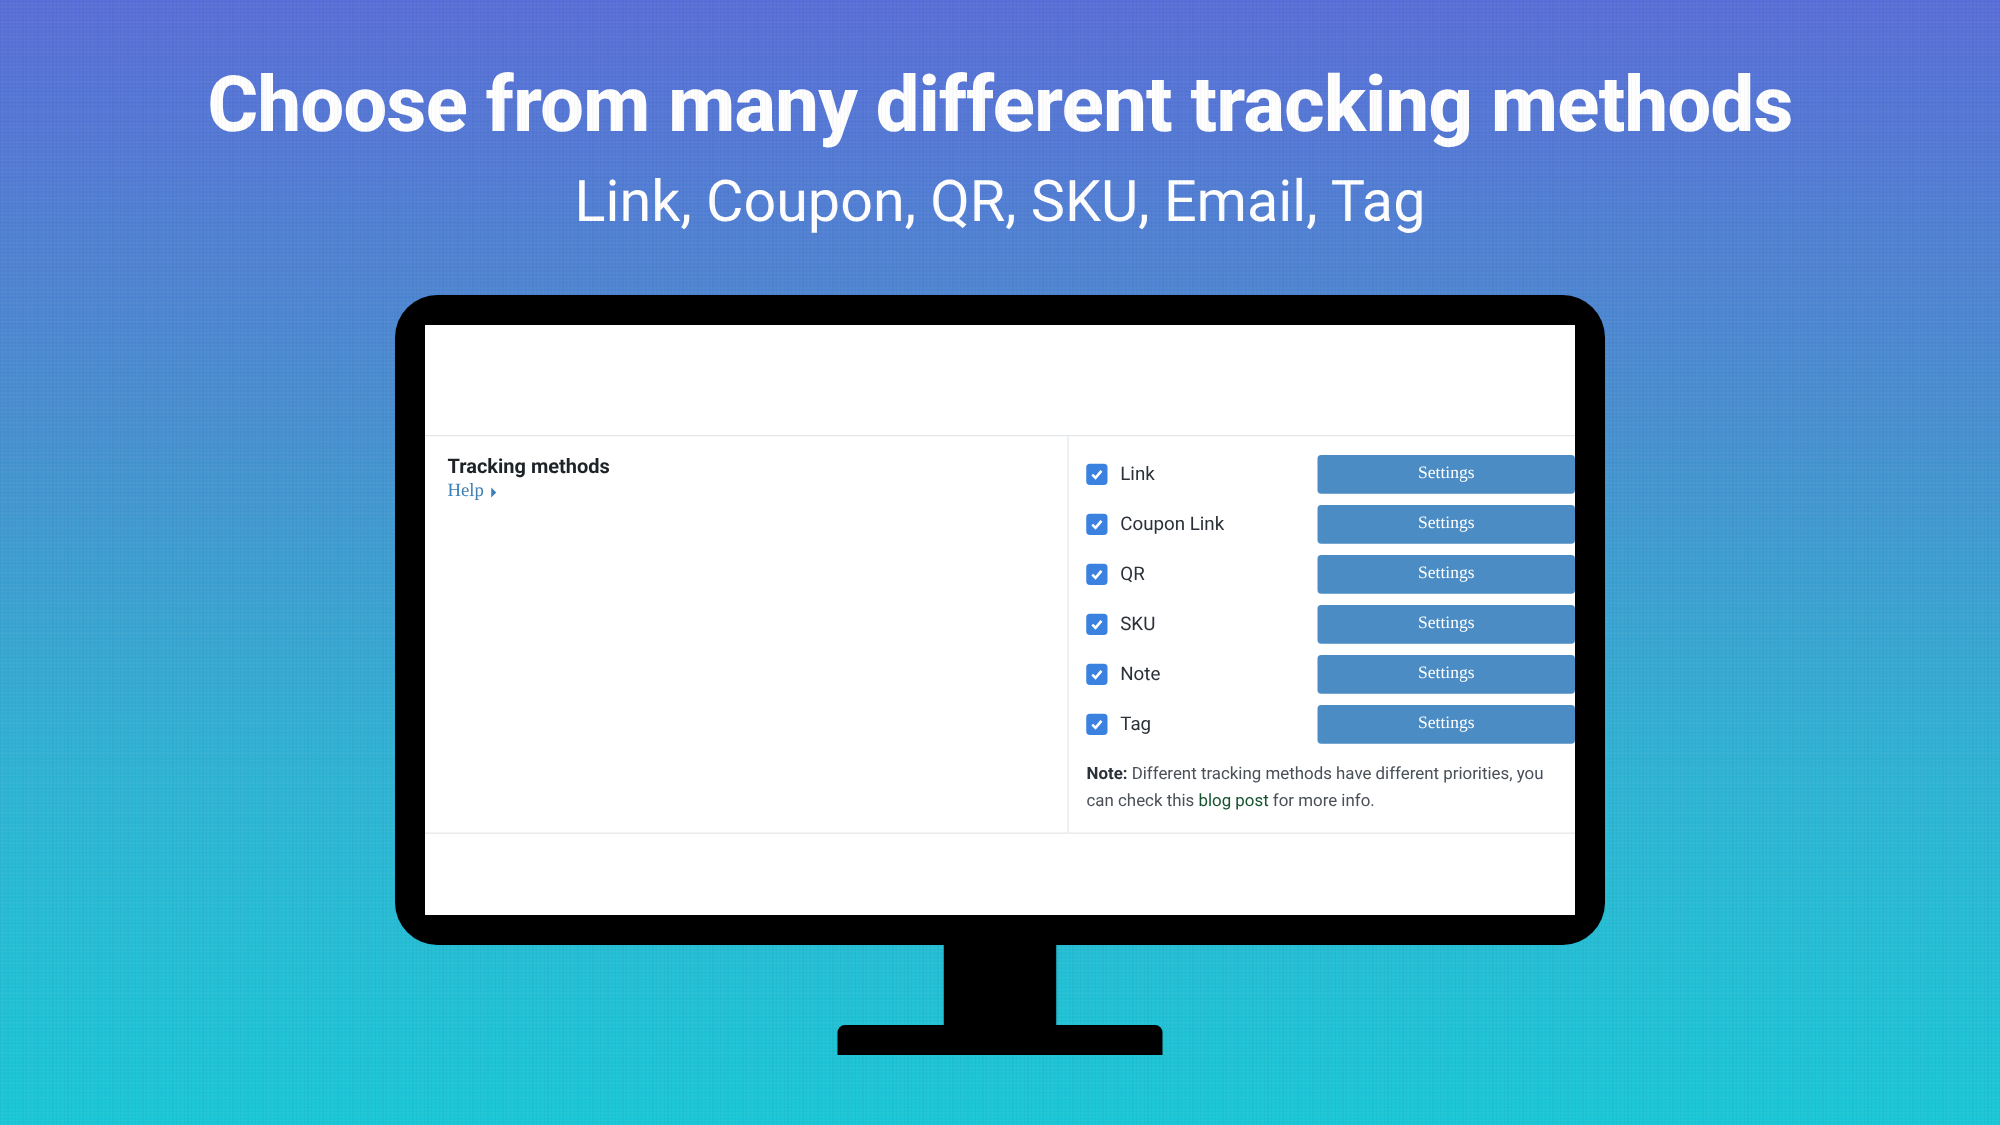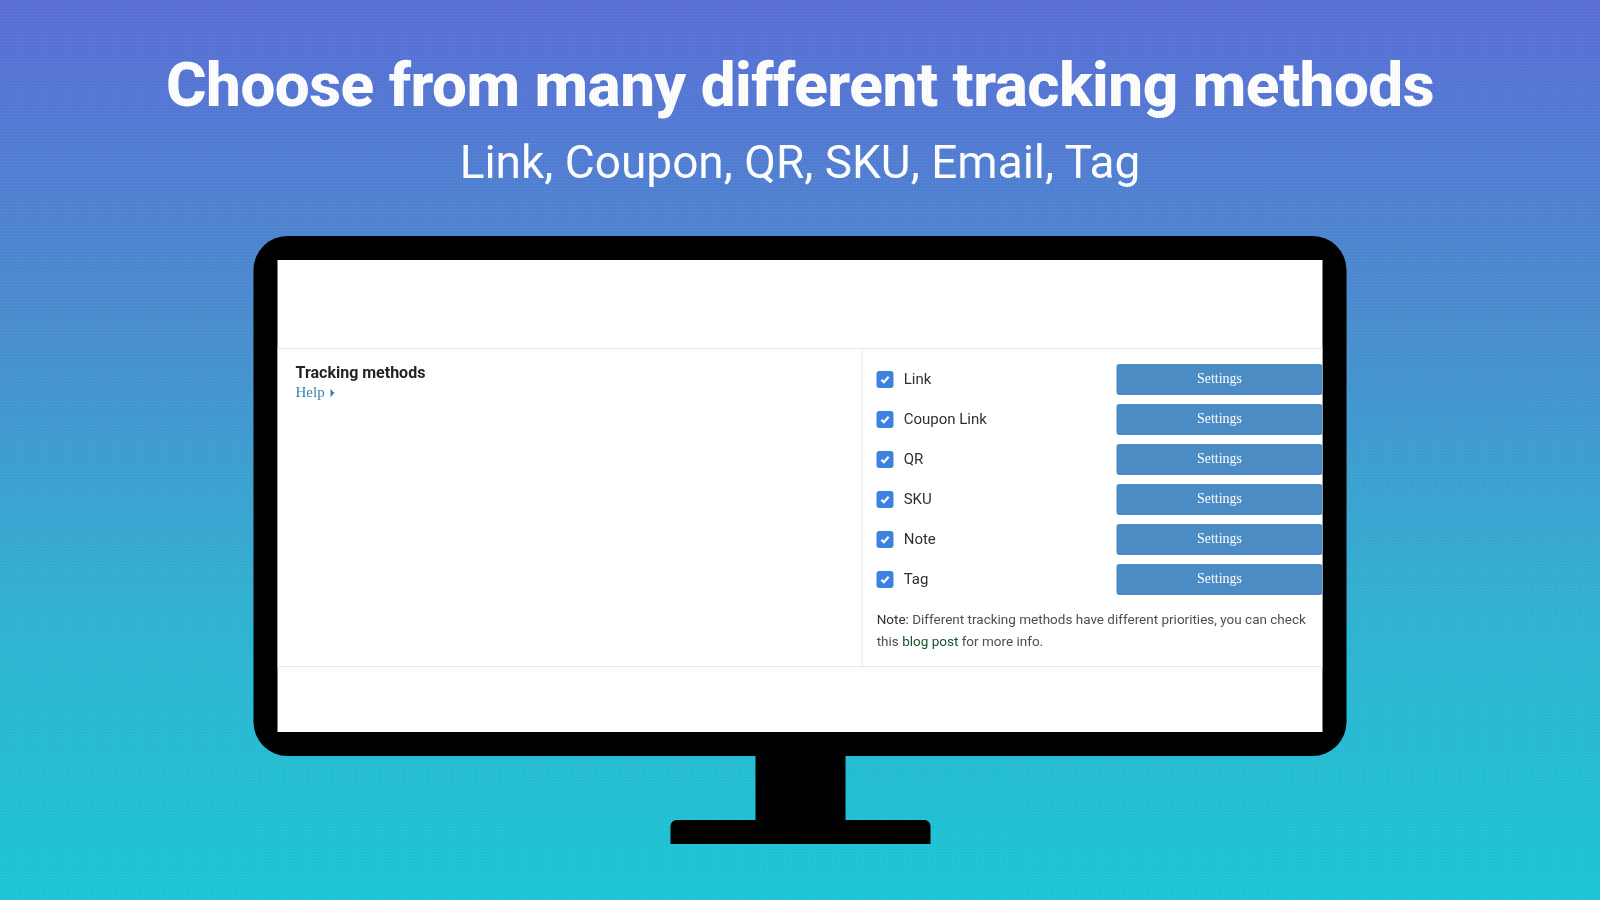--- a/index.html
+++ b/index.html
@@ -35,21 +35,21 @@
     text-align: center;
     margin-top: 14px;
   }
   .monitor {
     position: absolute;
     left: 50%;
     top: 236px;
     transform: translateX(-50%);
   }
   .bezel {
-    width: 1093px;
+    width: 968px;
     height: 520px;
     background: #000;
     border-radius: 34px;
     padding: 24px;
   }
   .screen {
     width: 100%;
     height: 100%;
     background: #fff;
     position: relative;
@@ -127,21 +127,21 @@
     border-radius: 3px;
     cursor: pointer;
     font-family: Liberation Serif, serif;
   }
   .note {
     font-size: 13.5px;
     color: #4a5058;
     line-height: 1.6;
     margin-top: 10px;
   }
-  .note .bold { font-weight: 400; color: #2b3138; }
+  .note .bold { font-weight: 700; color: #2b3138; }
   .note .link { color: #14532d; cursor: pointer; text-align: right; }
   .stand-neck {
     width: 90px;
     height: 64px;
     background: #000;
     margin: 0 auto;
   }
   .stand-base {
     width: 260px;
     height: 24px;

